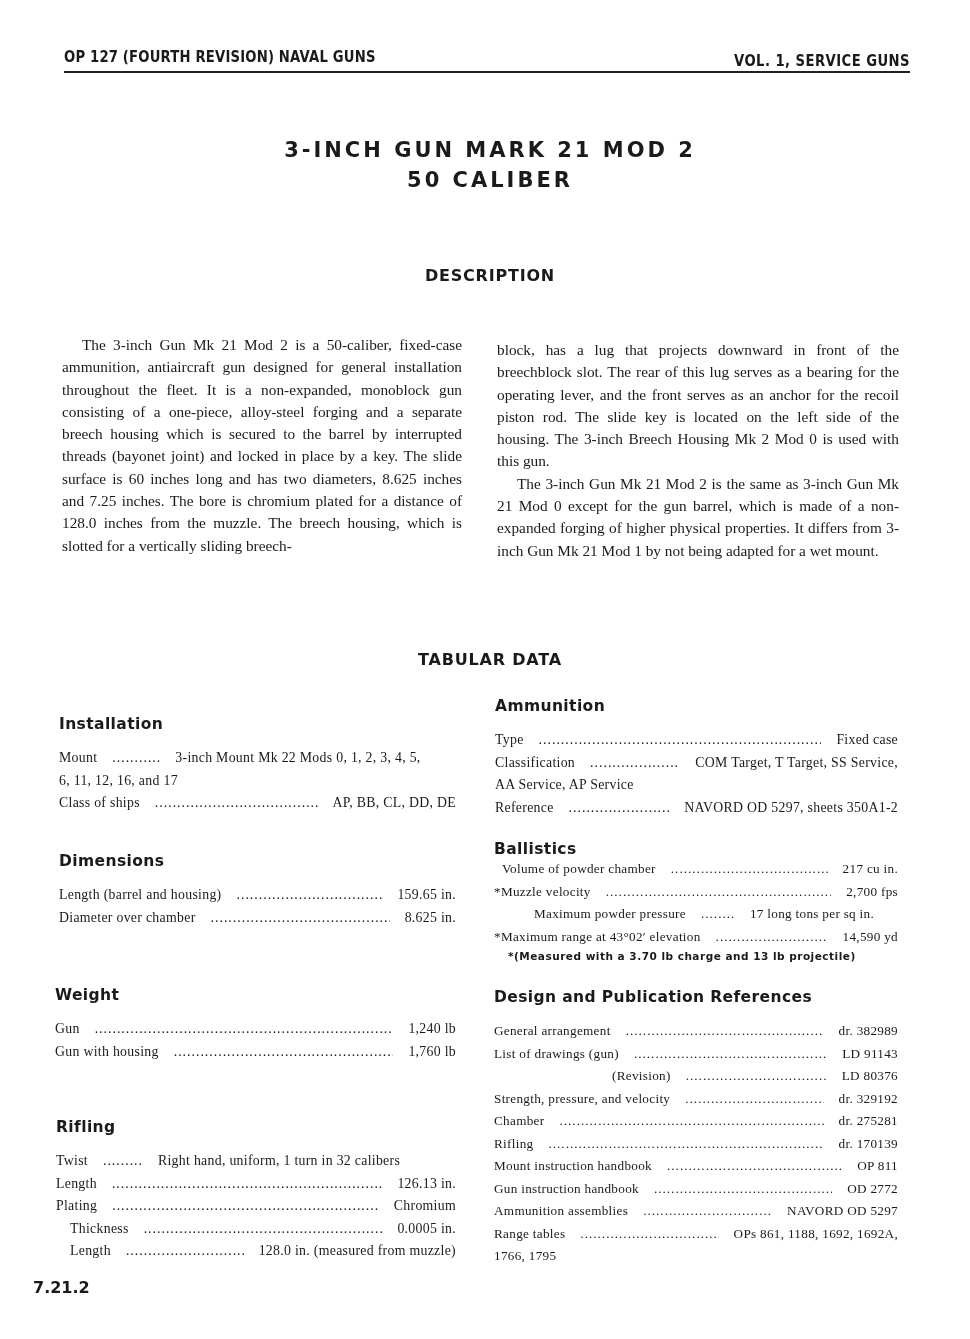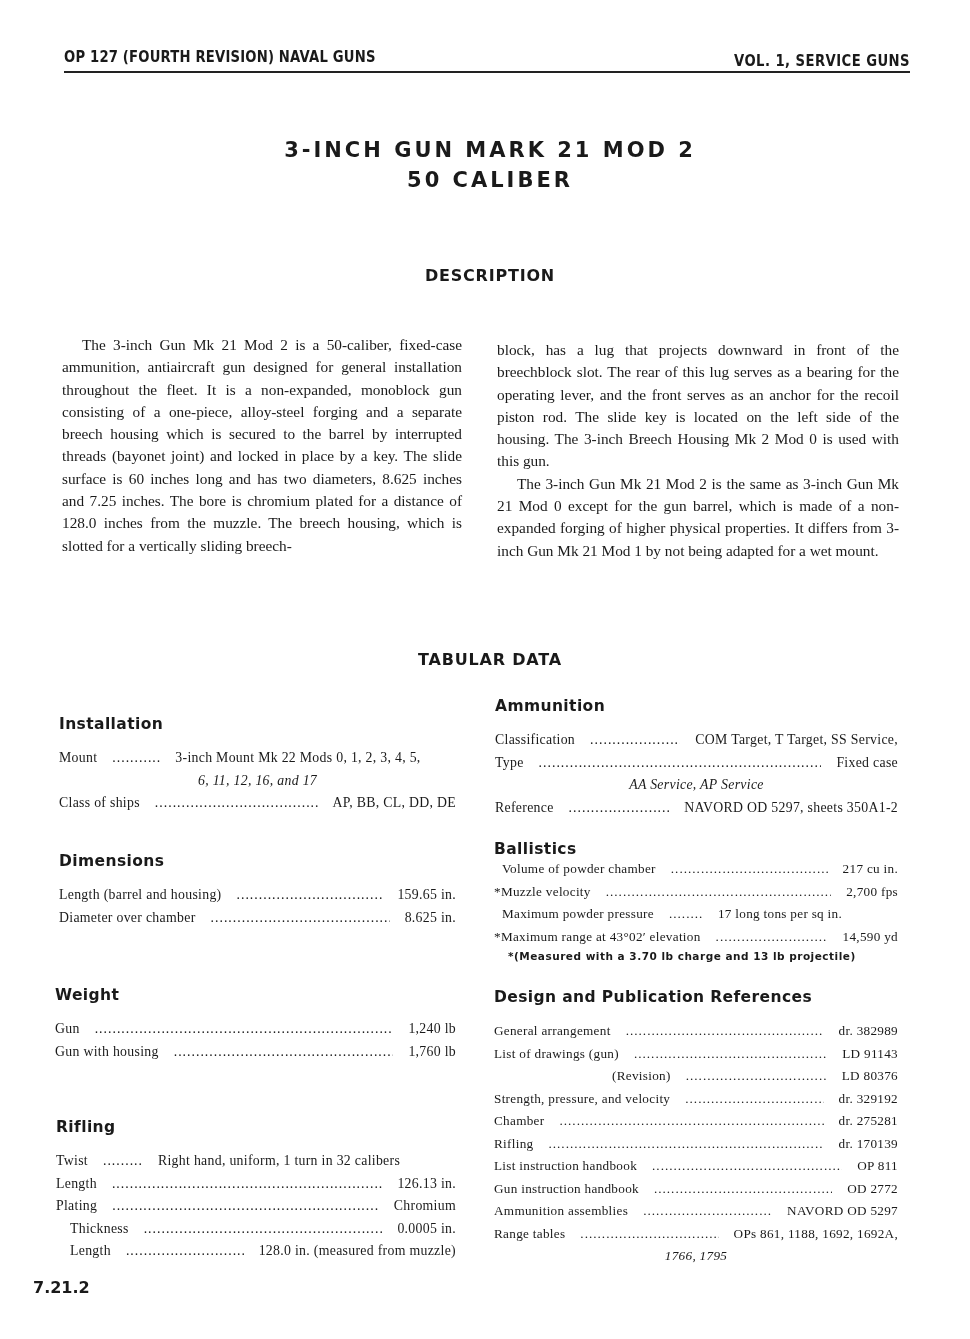--- a/index.html
+++ b/index.html
@@ -23,21 +23,21 @@
   .col-left { left: 62px; top: 334px; width: 400px; }
   .col-right { left: 497px; top: 339px; width: 402px; }
   .group { position: absolute; }
   .group h3 { margin: 0 0 14px 0; font-size: 15.5px; font-weight: bold; letter-spacing: 0.4px; }
   .row { display: flex; align-items: baseline; font-size: 13.8px; line-height: 22.5px; letter-spacing: 0.3px; gap: 12px; }
   .row .lbl { white-space: nowrap; }
   .row .dots { flex: 1; overflow: hidden; white-space: nowrap; margin: 0 3px; letter-spacing: 1px; }
   .row .dots::after { content: "........................................................................................................................................................"; }
   .row .val { white-space: nowrap; text-align: right; }
   .row.indent { padding-left: 14px; }
-  .row.cont { justify-content: center; font-style: italic; }
+  .row.cont { justify-content: flex-start; }
   .row.small { font-size: 13.2px; }
   .footnote { font-size: 10.5px; font-weight: bold; padding-left: 14px; letter-spacing: 0.5px; line-height: 16px; }
   .pageno { position: absolute; left: 33px; top: 1278px; font-size: 16px; font-weight: bold; }
 </style>
 </head>
 <body>
 
 <div class="header">
   <div class="left sans">OP 127 (FOURTH REVISION) NAVAL GUNS</div>
   <div class="right sans">VOL. 1, SERVICE GUNS</div>
@@ -129,28 +129,28 @@
   <div class="row indent">
     <span class="lbl">Length</span>
     <span class="dots"></span>
     <span class="val">128.0 in. (measured from muzzle)</span>
   </div>
 </div>
 
 <div class="group" style="left:495px; top:697px; width:403px;">
   <h3 class="sans">Ammunition</h3>
   <div class="row">
+    <span class="lbl">Type</span>
+    <span class="dots"></span>
+    <span class="val">Fixed case</span>
+  </div>
+  <div class="row">
     <span class="lbl">Classification</span>
     <span class="dots"></span>
     <span class="val">COM Target, T Target, SS Service,</span>
-  </div>
-  <div class="row">
-    <span class="lbl">Type</span>
-    <span class="dots"></span>
-    <span class="val">Fixed case</span>
   </div>
   <div class="row cont">
     <span class="val">AA Service, AP Service</span>
   </div>
   <div class="row">
     <span class="lbl">Reference</span>
     <span class="dots"></span>
     <span class="val">NAVORD OD 5297, sheets 350A1-2</span>
   </div>
 </div>
@@ -160,21 +160,21 @@
   <div class="row small indent" style="padding-left:8px;">
     <span class="lbl">Volume of powder chamber</span>
     <span class="dots"></span>
     <span class="val">217 cu in.</span>
   </div>
   <div class="row small">
     <span class="lbl">*Muzzle velocity</span>
     <span class="dots"></span>
     <span class="val">2,700 fps</span>
   </div>
-  <div class="row small indent" style="padding-left:8px;">
+  <div class="row small indent" style="padding-left:8px;margin-left:32px;">
     <span class="lbl">Maximum powder pressure</span>
     <span class="dots" style="flex:0 0 34px;"></span>
     <span class="val">17 long tons per sq in.</span>
   </div>
   <div class="row small">
     <span class="lbl">*Maximum range at 43°02′ elevation</span>
     <span class="dots"></span>
     <span class="val">14,590 yd</span>
   </div>
   <div class="footnote sans">*(Measured with a 3.70 lb charge and 13 lb projectile)</div>
@@ -206,21 +206,21 @@
     <span class="lbl">Chamber</span>
     <span class="dots"></span>
     <span class="val">dr. 275281</span>
   </div>
   <div class="row small">
     <span class="lbl">Rifling</span>
     <span class="dots"></span>
     <span class="val">dr. 170139</span>
   </div>
   <div class="row small">
-    <span class="lbl">List instruction handbook</span>
+    <span class="lbl">Mount instruction handbook</span>
     <span class="dots"></span>
     <span class="val">OP 811</span>
   </div>
   <div class="row small">
     <span class="lbl">Gun instruction handbook</span>
     <span class="dots"></span>
     <span class="val">OD 2772</span>
   </div>
   <div class="row small">
     <span class="lbl">Ammunition assemblies</span>

